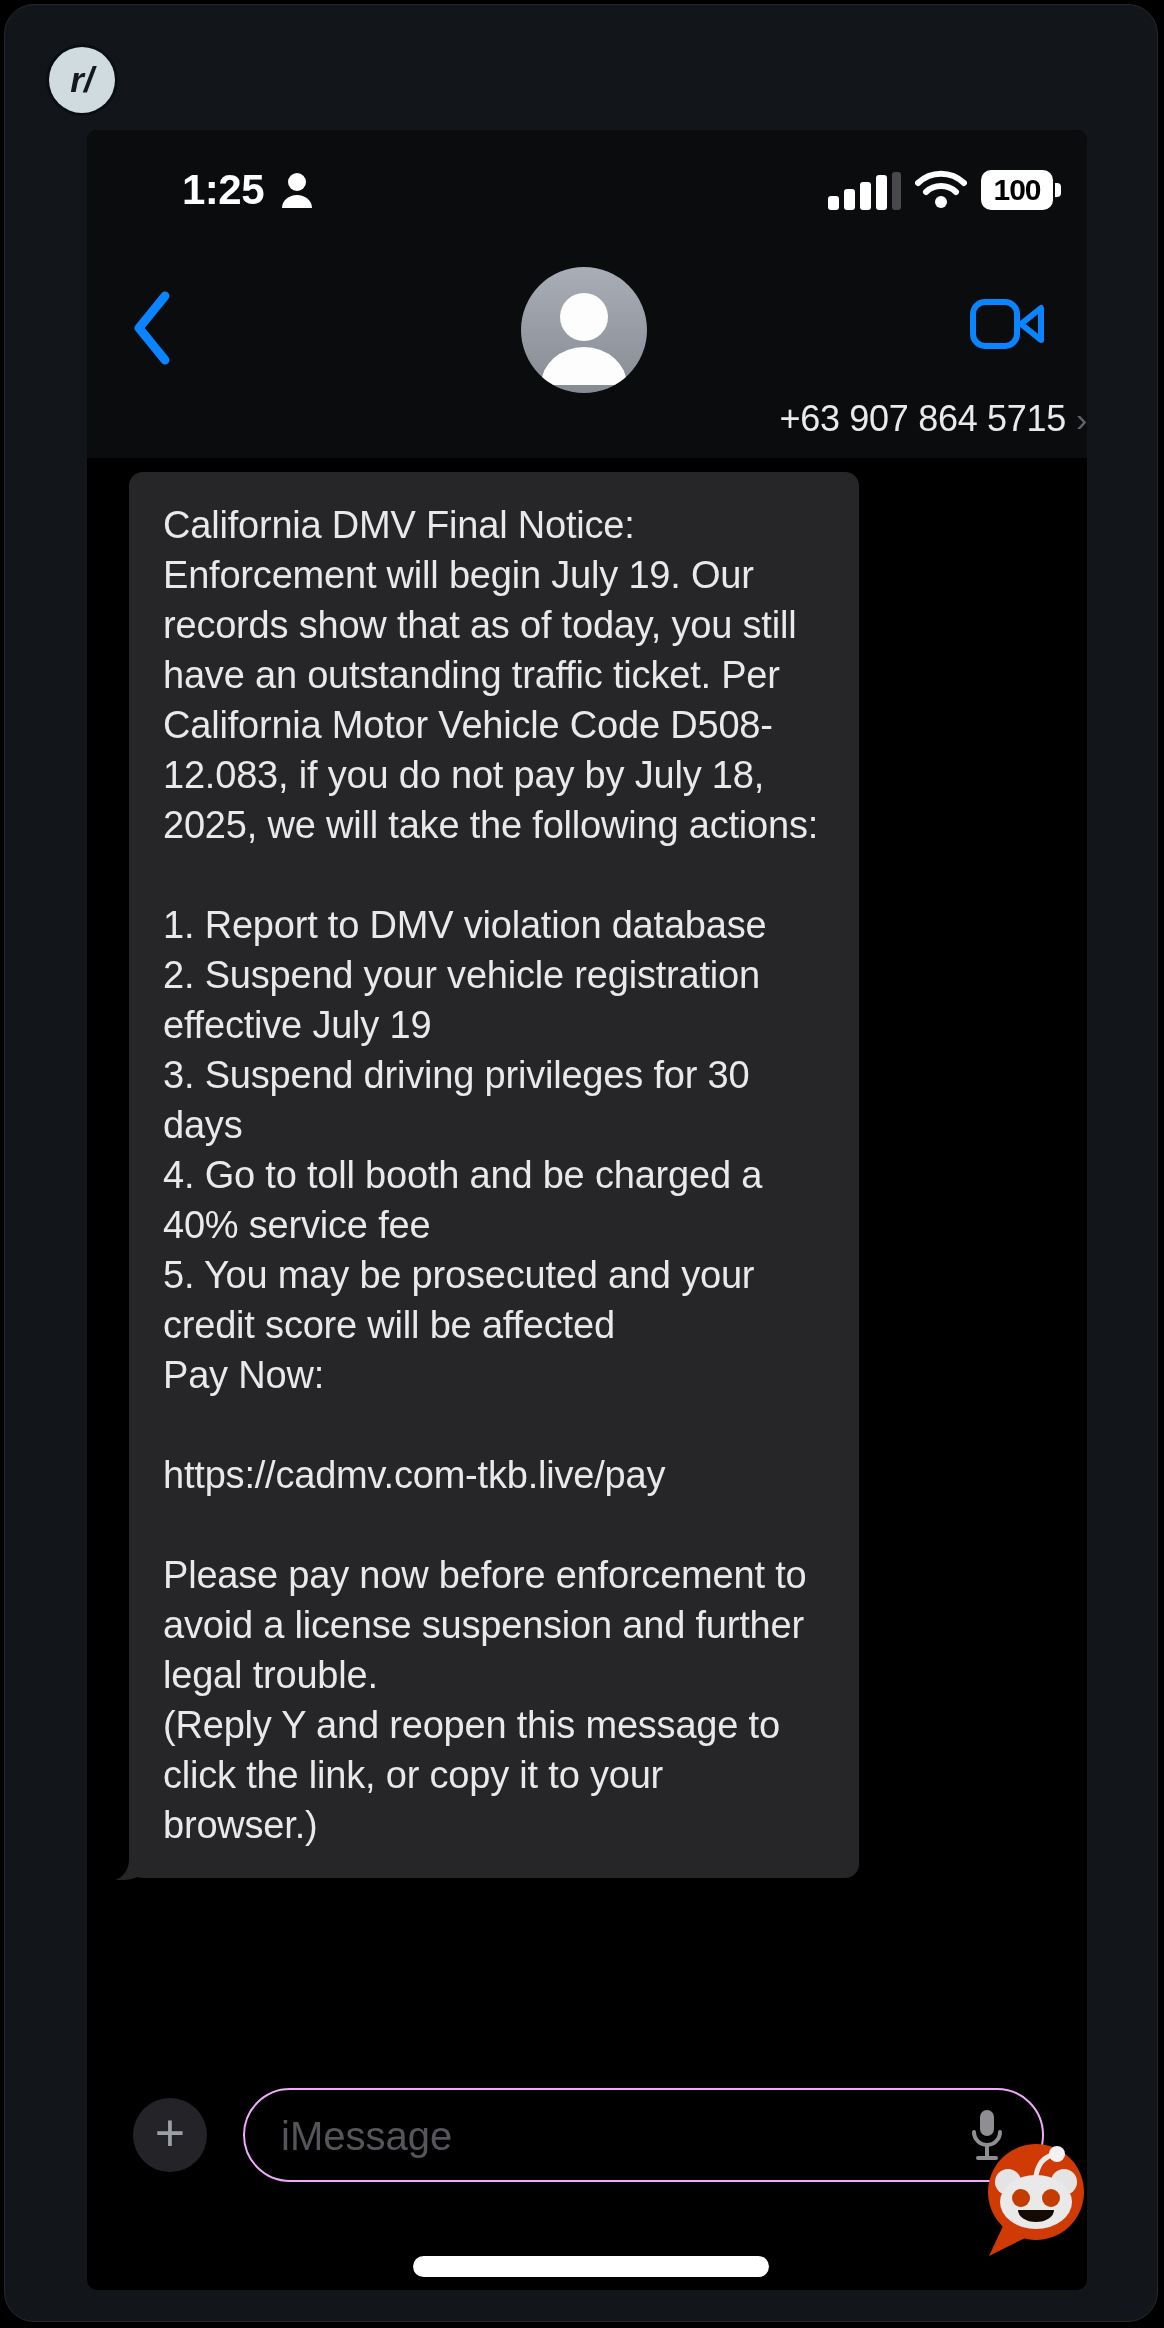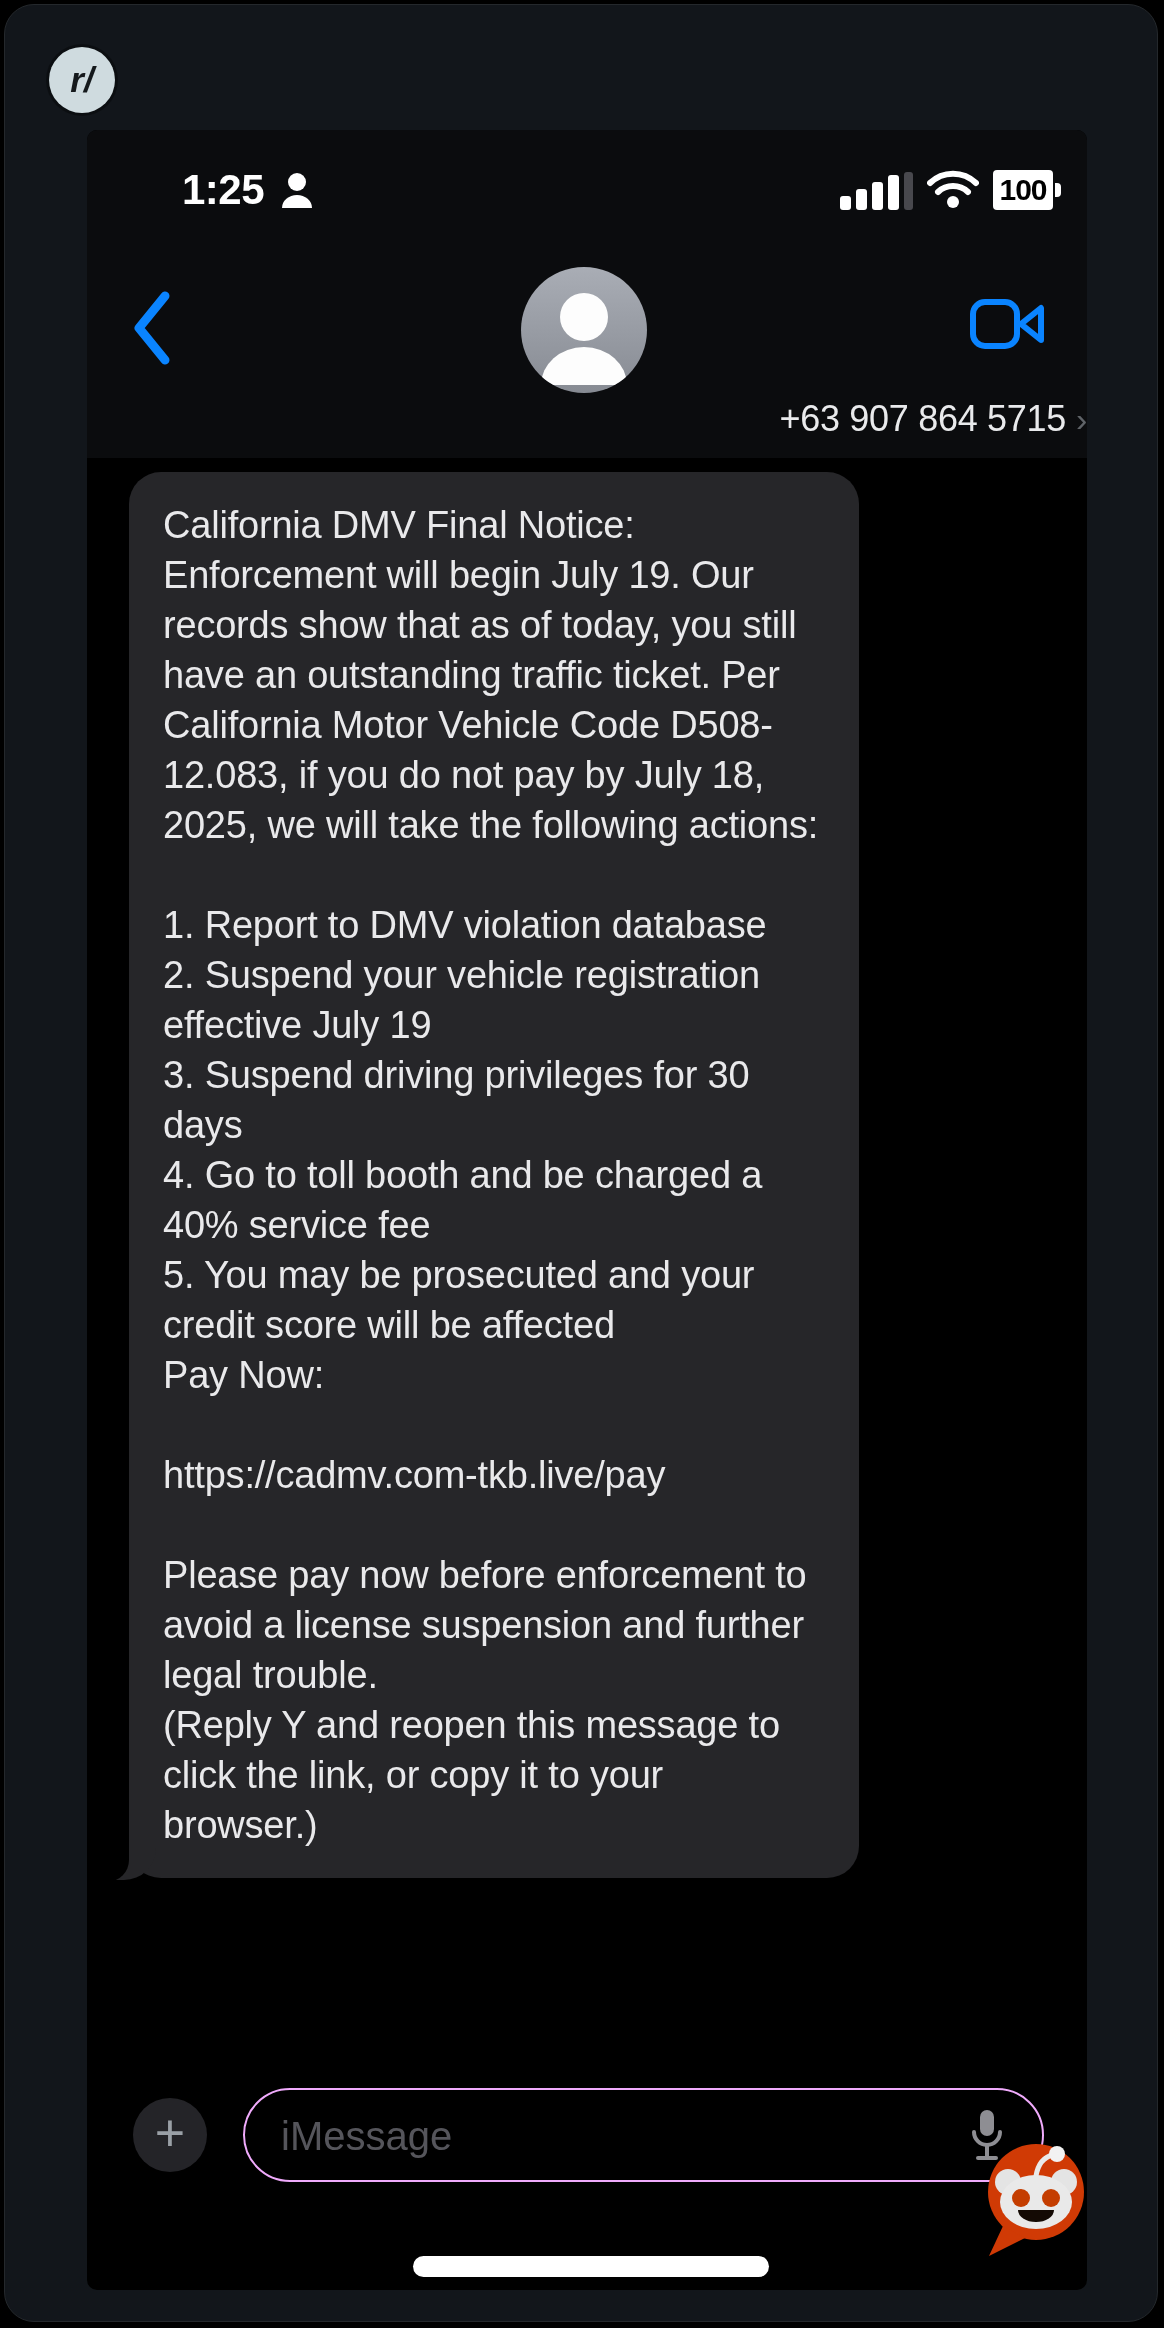--- a/index.html
+++ b/index.html
@@ -19,36 +19,36 @@
   
   .phone{position:absolute;left:82px;top:125px;width:1000px;height:2160px;background:#000;
          border-radius:10px;overflow:hidden;}
   .phdr{position:absolute;left:0;top:0;width:1000px;height:328px;background:#0b0c0e;}
   .time-cluster{position:absolute;left:95px;top:32px;height:56px;display:flex;align-items:center;gap:16px;}
   .time{font-size:42px;font-weight:bold;color:#fff;letter-spacing:-.5px;}
   .sbright{position:absolute;right:34px;top:34px;height:52px;display:flex;align-items:center;gap:14px;}
   .sigbars{display:flex;align-items:flex-end;gap:5px;height:40px;}
   .sigbars i{display:block;width:11px;border-radius:3px;background:#fff;}
   .sigbars i.dim{background:#48484d;width:9px;}
-  .batt{position:relative;width:60px;height:40px;background:#fff;border-radius:4px;
+  .batt{position:relative;width:72px;height:40px;background:#fff;border-radius:10px;
         display:flex;align-items:center;justify-content:center;}
   .batt span{font-size:30px;font-weight:bold;color:#000;letter-spacing:-1px;}
   .batt:after{content:"";position:absolute;right:-8px;top:13px;width:6px;height:14px;
               background:#fff;border-radius:0 4px 4px 0;}
   .navrow{position:absolute;left:0;top:130px;width:1000px;height:145px;}
   .backbtn{position:absolute;left:36px;top:28px;width:60px;height:80px;}
   .videobtn{position:absolute;right:40px;top:32px;width:80px;height:64px;}
   .avatar{position:absolute;left:434px;top:7px;width:126px;height:126px;border-radius:50%;
           background:linear-gradient(#a9adb5,#878b93);overflow:hidden;}
   .contact{position:absolute;left:0;top:268px;width:1000px;text-align:right;font-size:36px;
            color:#e9eaec;letter-spacing:-.3px;}
   .contact .chev{color:#5f6368;font-size:34px;margin-left:10px;}
   
   .bubble{position:absolute;left:42px;top:342px;width:730px;box-sizing:border-box;
-          background:#262629;border-radius:32px;padding:28px 34px;}
+          background:#262629;border-radius:14px;padding:28px 34px;}
   .bubble:before{content:"";position:absolute;bottom:-2px;left:-13px;width:40px;height:40px;
                  background:#262629;border-bottom-right-radius:32px;}
   .bubble:after{content:"";position:absolute;bottom:-4px;left:-26px;width:26px;height:46px;
                 background:#000;border-bottom-right-radius:22px;}
   .bubble-text{font-size:38px;line-height:50px;color:#e9e9eb;white-space:pre-line;
                letter-spacing:-.2px;}
   
   .plusbtn{position:absolute;left:46px;top:1968px;width:74px;height:74px;border-radius:50%;
            background:#242428;display:flex;align-items:center;justify-content:center;}
   .plusbtn span{color:#9aa0a6;font-size:52px;font-weight:300;line-height:1;margin-top:-4px;}

